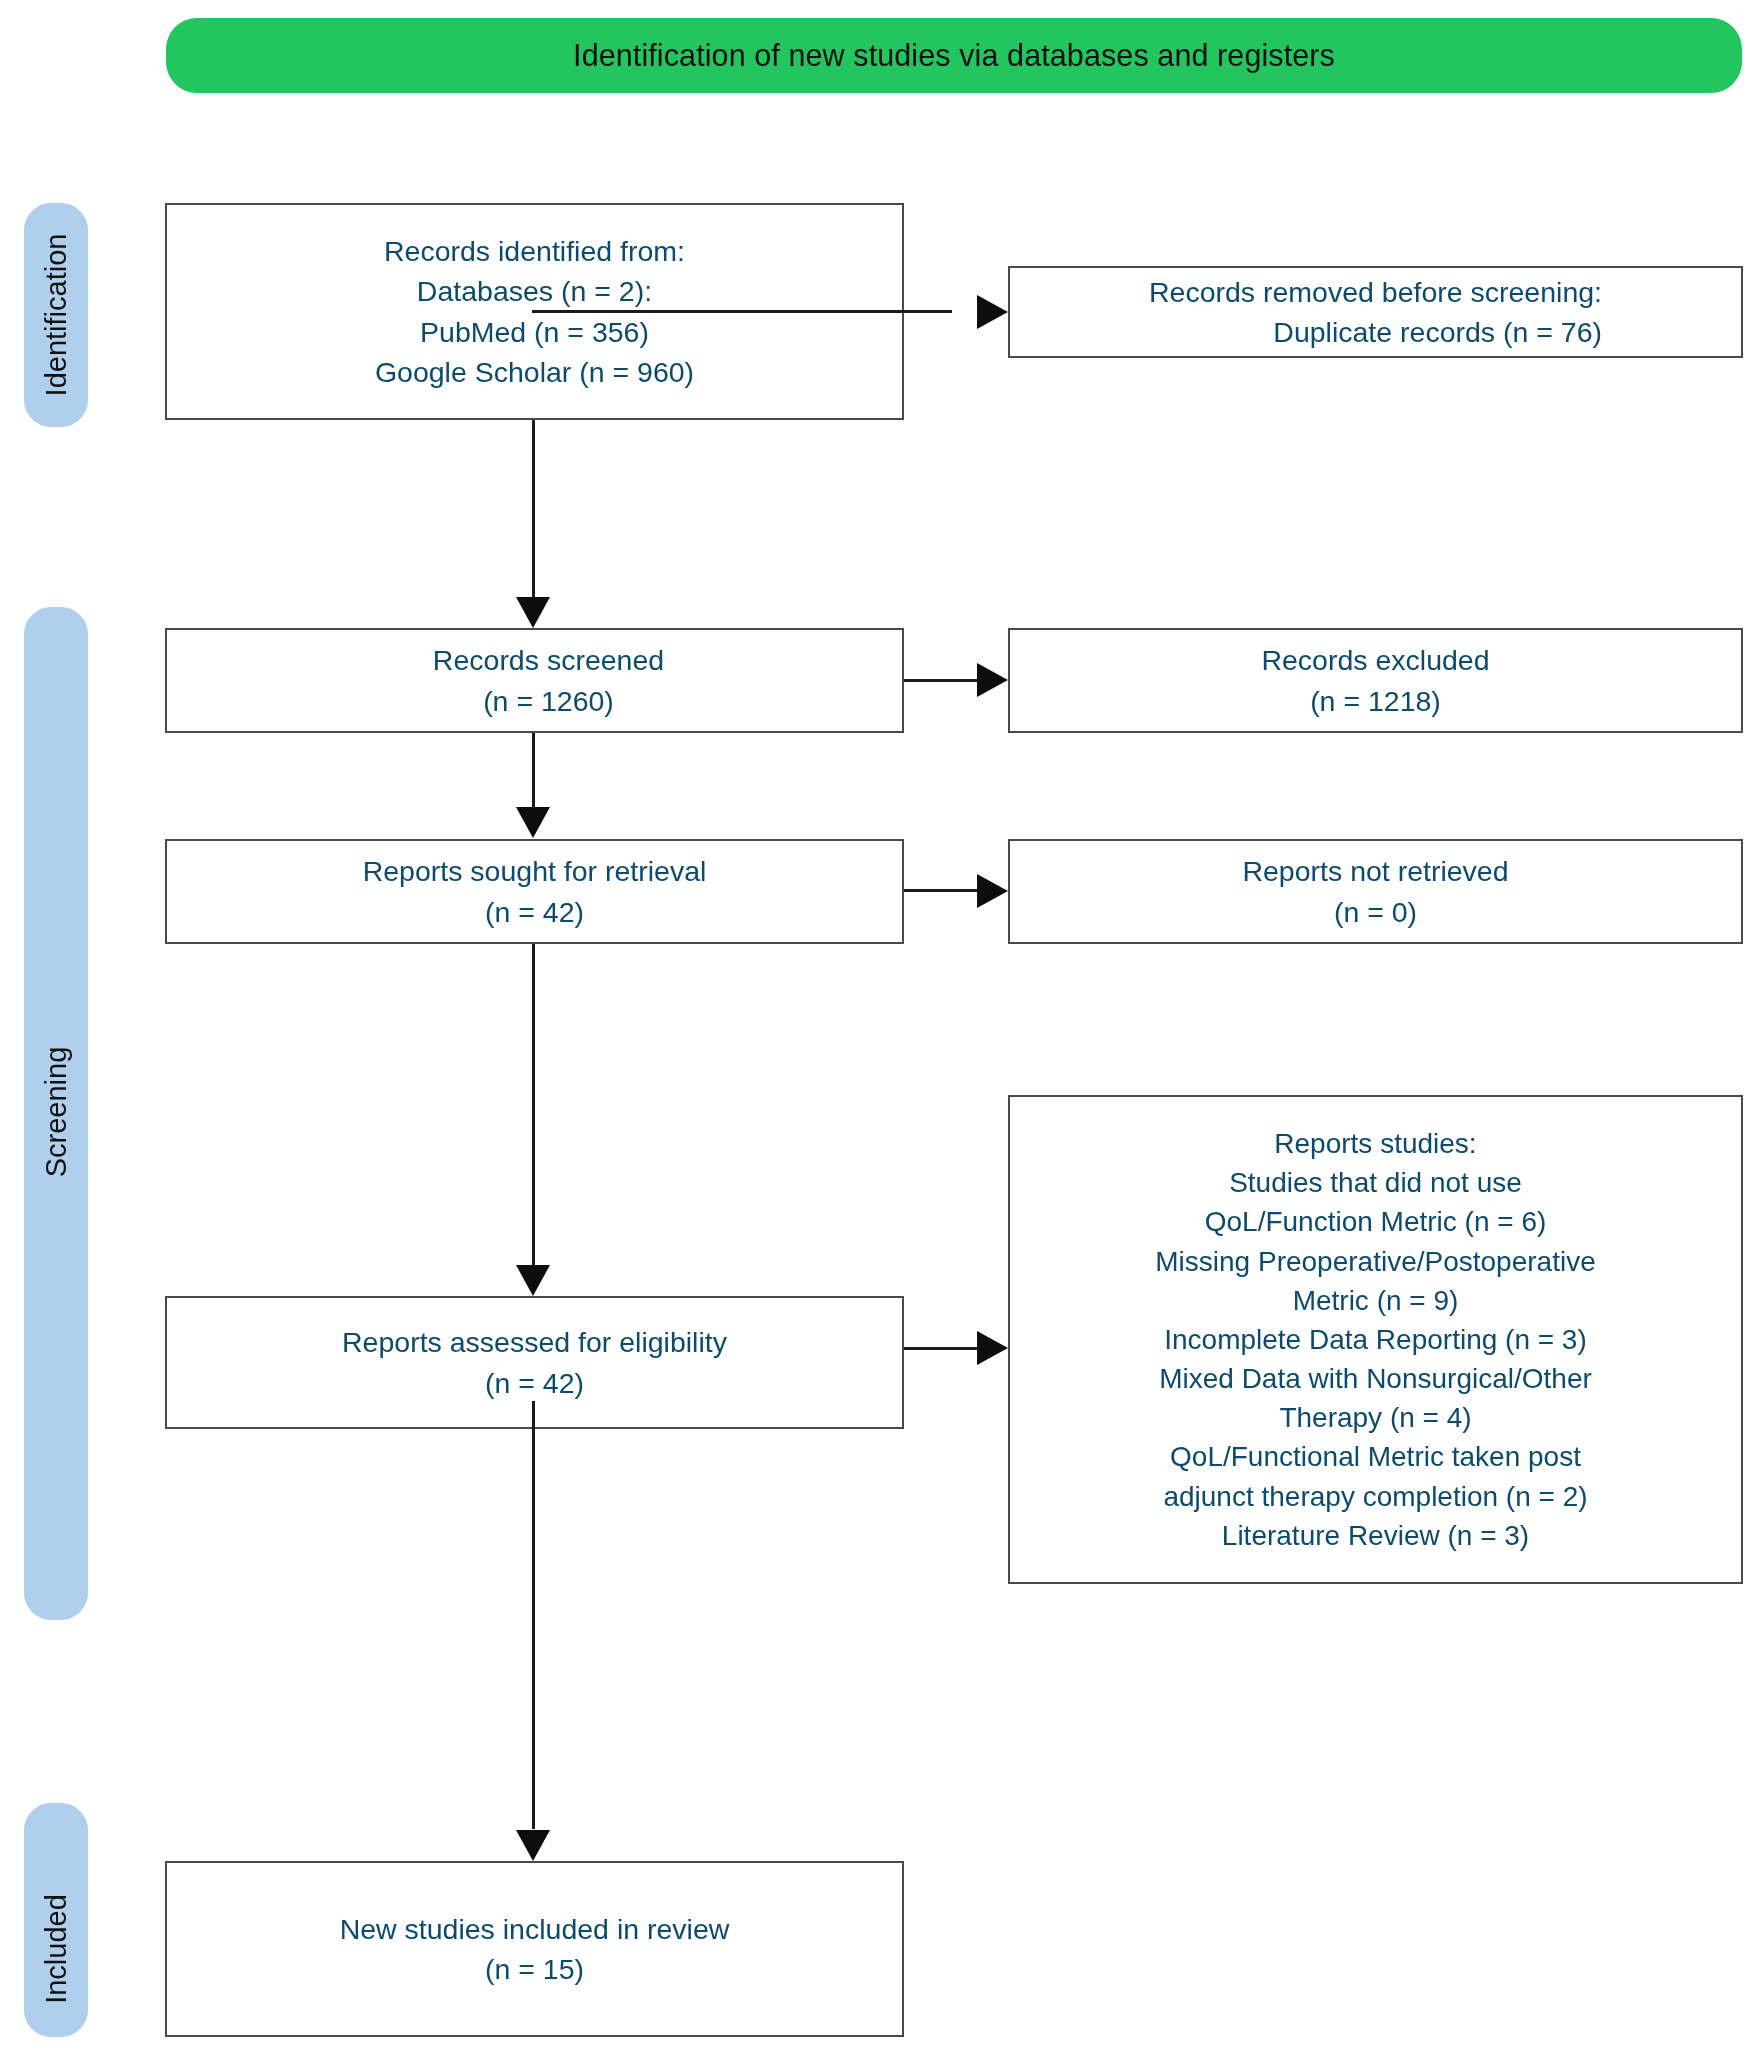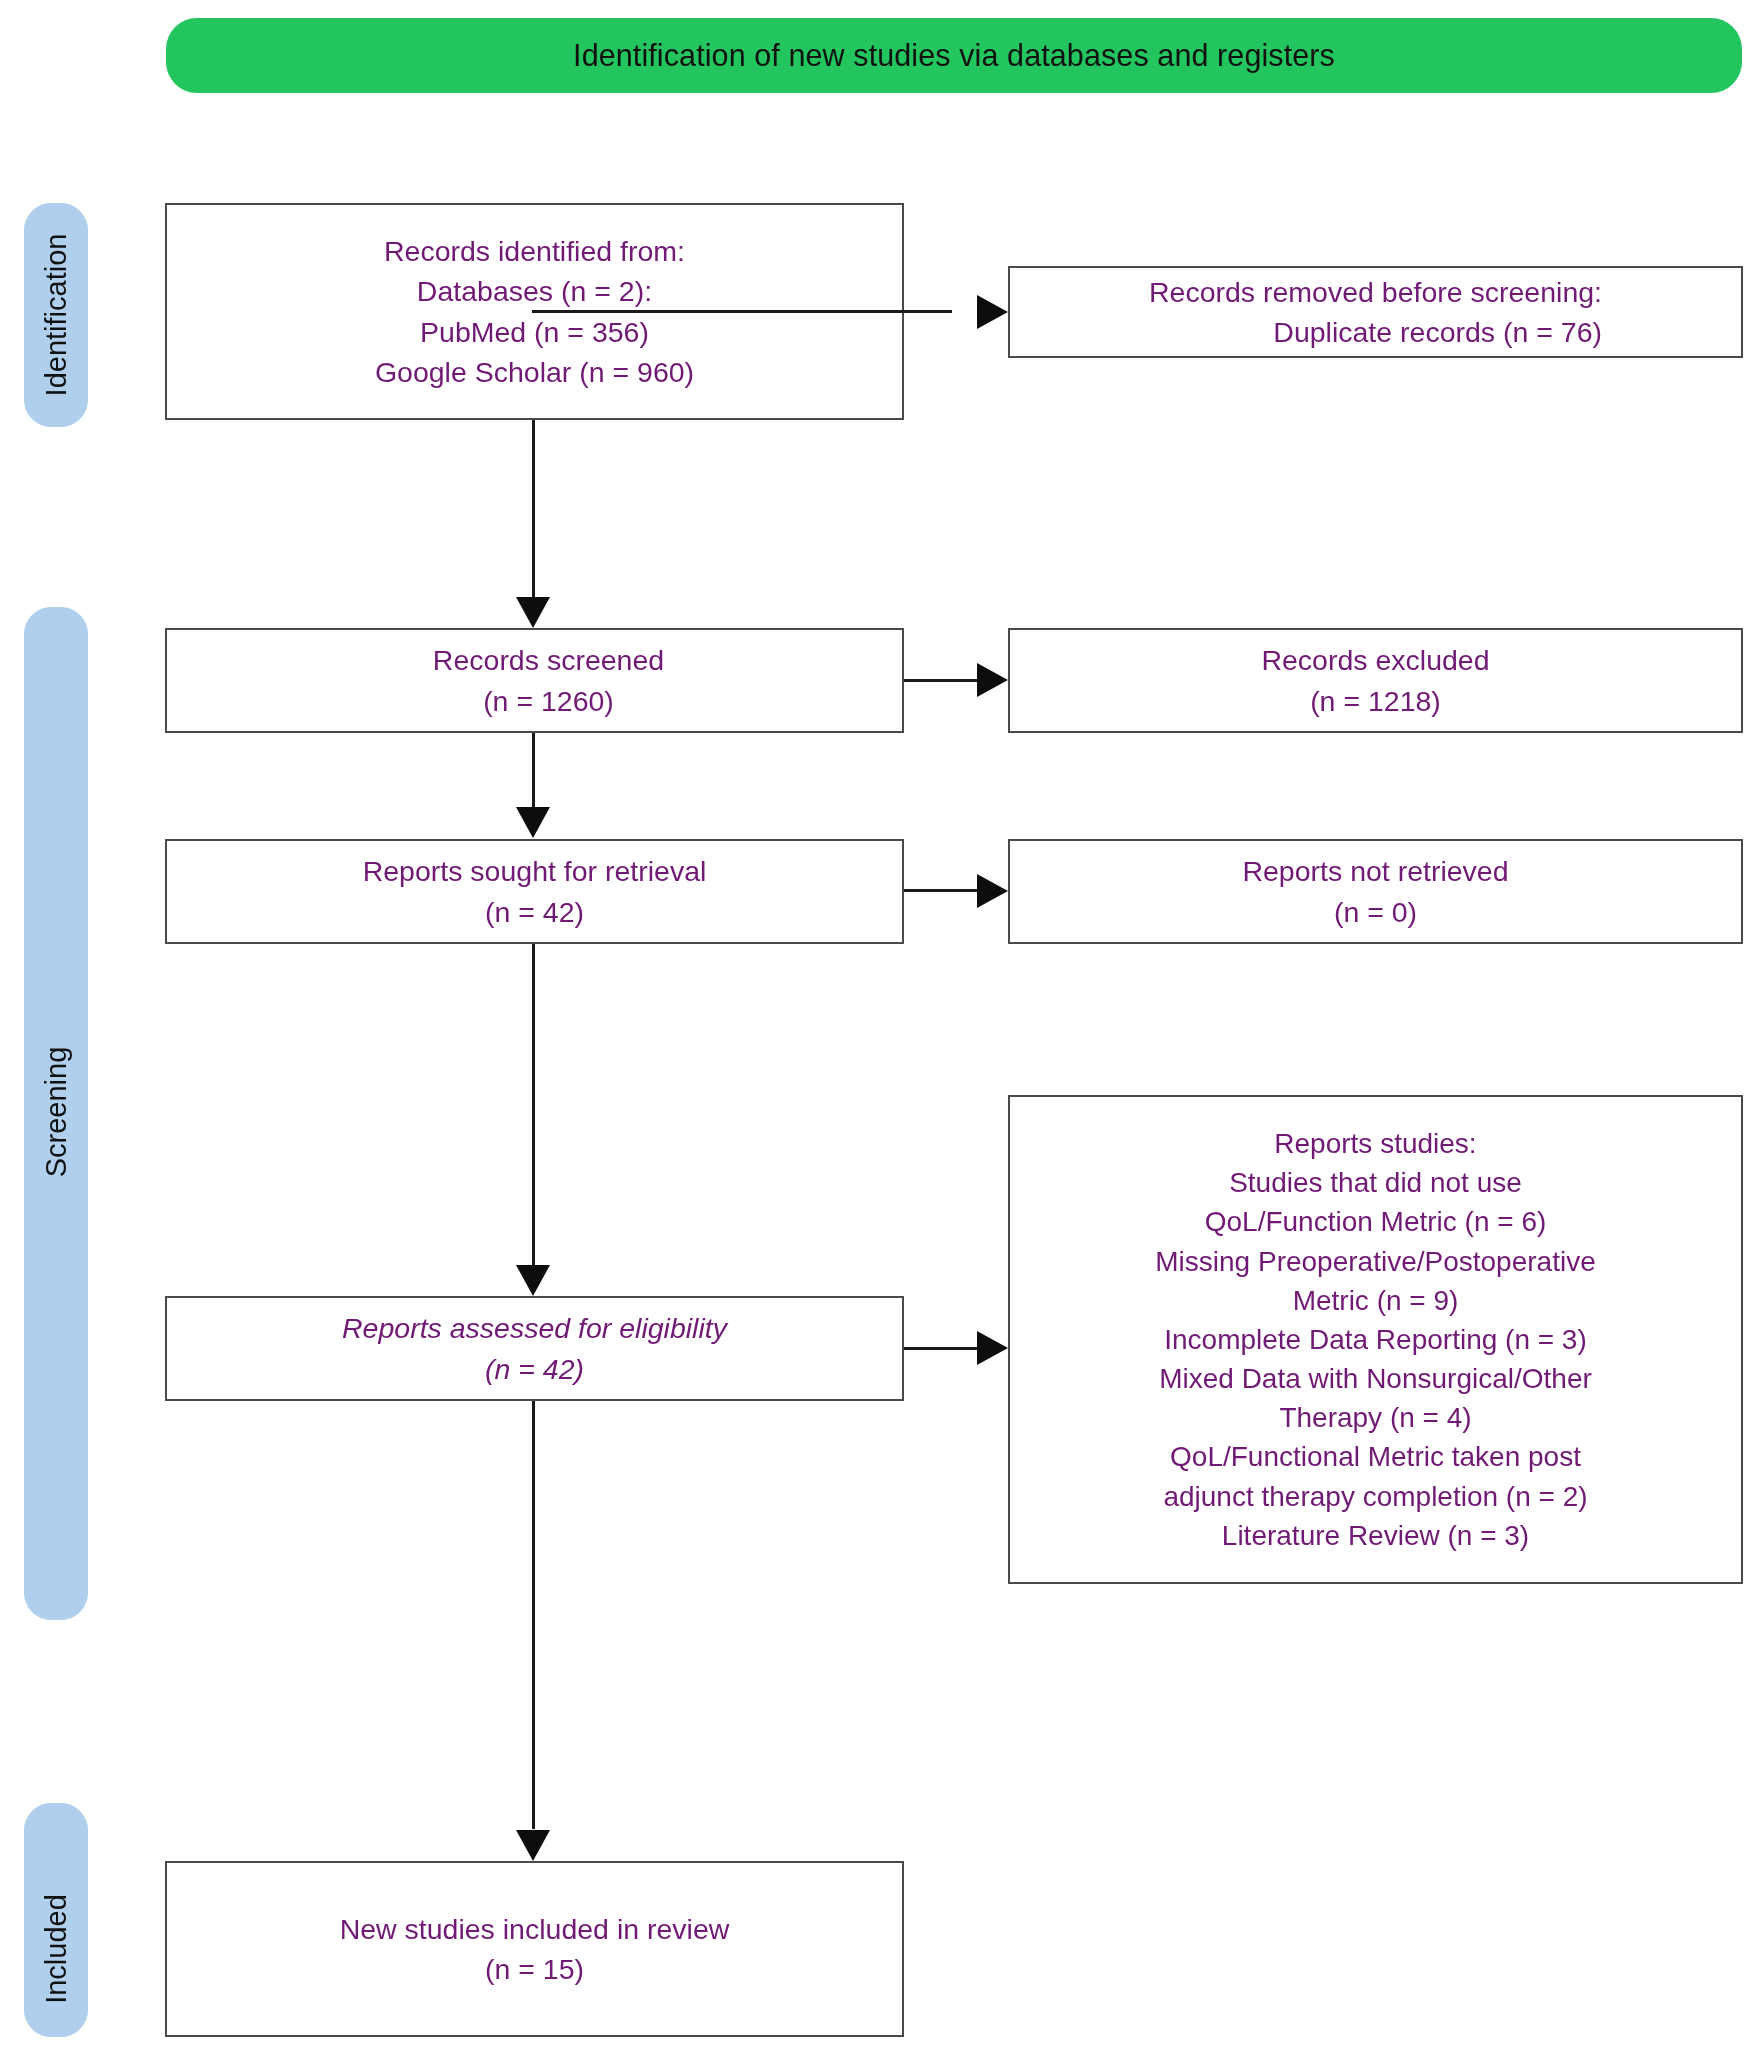--- a/index.html
+++ b/index.html
@@ -69,32 +69,32 @@
     border: 2.7px solid #4a4a4a;
     box-sizing: border-box;
     display: flex;
     align-items: center;
     justify-content: center;
     text-align: center;
   }
   .box-lines {
     font-size: 28.5px;
     line-height: 1.42;
-    color: #701a75;
+    color: #0c4a6e;
     padding: 0 9.5px;
   }
   .box-lines .ln { display: block; white-space: nowrap; }
 
   #box-identified   { left: 165px;  top: 203px;  width: 739px; height: 217px; }
   #box-removed      { left: 1008px; top: 266px;  width: 735px; height: 92px; text-align: right; }
   #box-screened     { left: 165px;  top: 628px;  width: 739px; height: 105px; padding-left: 28px; }
   #box-excluded     { left: 1008px; top: 628px;  width: 735px; height: 105px; }
   #box-sought       { left: 165px;  top: 839px; width: 739px; height: 105px; }
   #box-notretrieved { left: 1008px; top: 839px; width: 735px; height: 105px; }
-  #box-eligibility  { left: 165px;  top: 1296px; width: 739px; height: 105px; font-style: italic; }
+  #box-eligibility  { left: 165px;  top: 1296px; width: 739px; height: 133px; }
   #box-repexcluded  { left: 1008px; top: 1095px; width: 735px; height: 489px; }
   #box-included     { left: 165px;  top: 1861px; width: 739px; height: 176px; }
 
   #box-repexcluded .box-lines { font-size: 28px; line-height: 1.40; }
 
   
   .vline {
     position: absolute;
     width: 3.4px;
     background: #1a1a1a;

